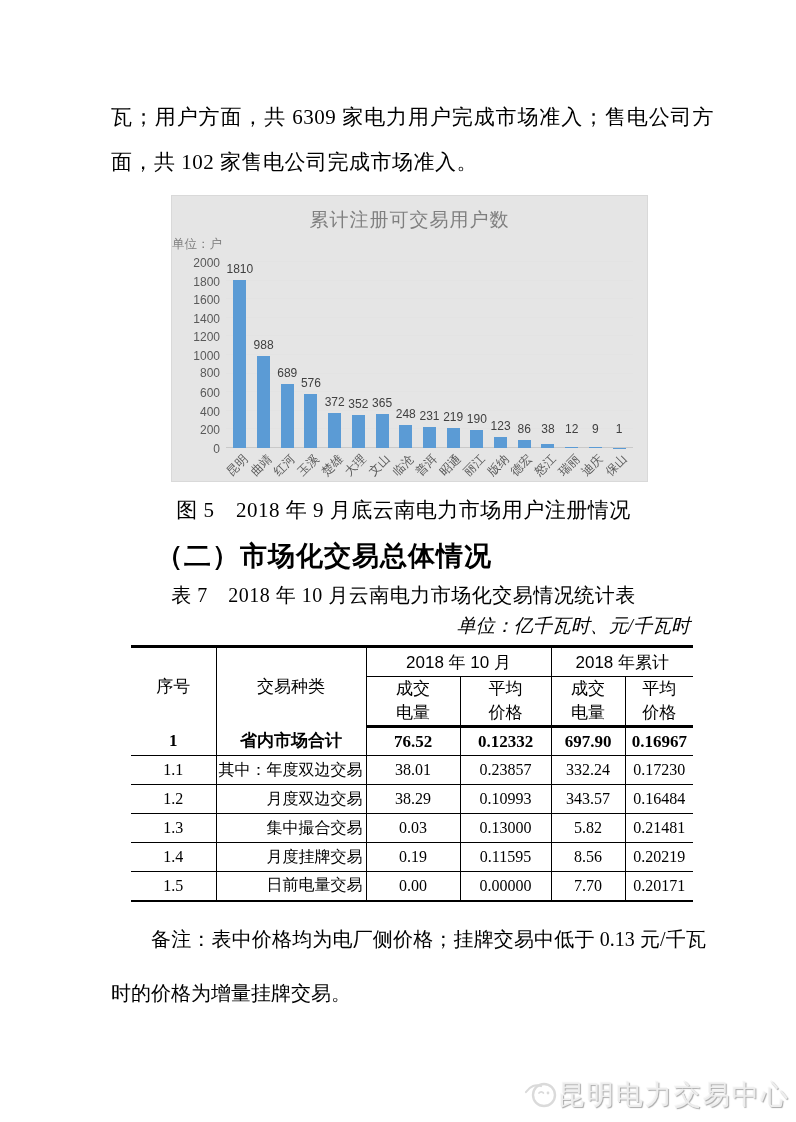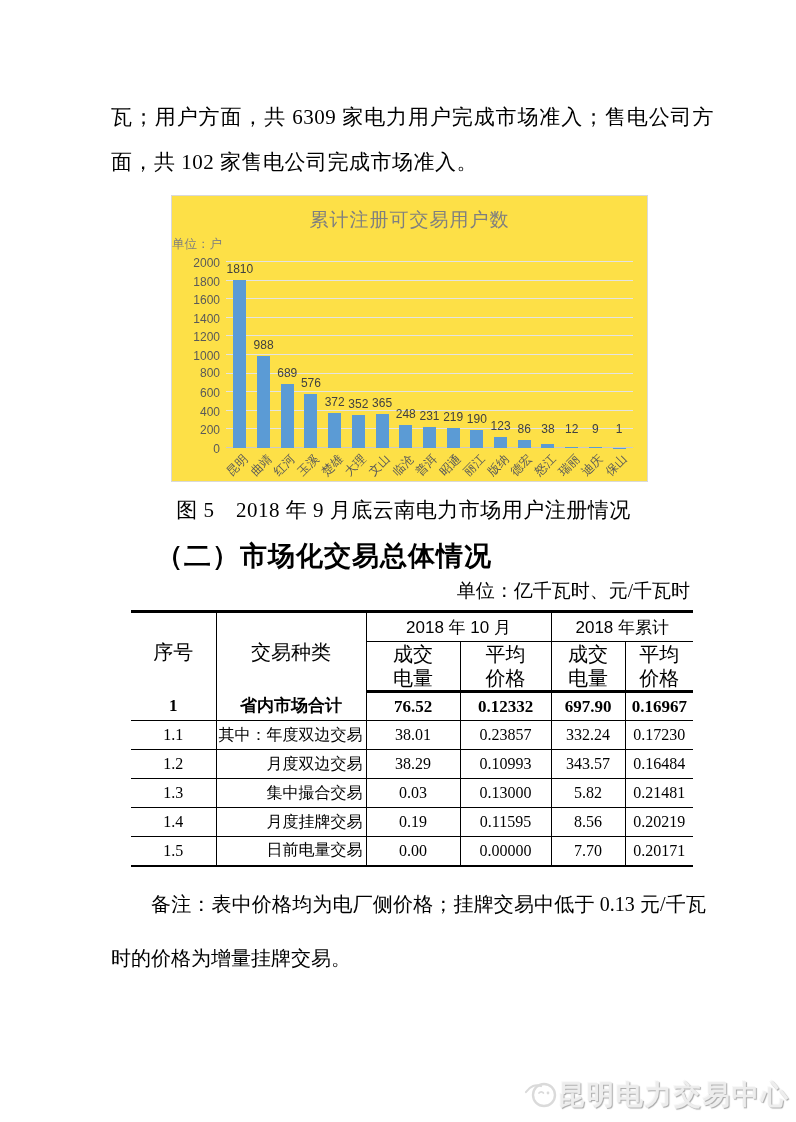--- a/index.html
+++ b/index.html
@@ -20,58 +20,58 @@
   .para { margin:0 82px 0 100px; font-size:21px; line-height:45px; text-align:justify; letter-spacing:0.5px; }
   .para-top { padding-top:88px; }
   .para-indent { text-indent:2em; }
 
   
   .chart {
     position:relative;
     width:477px; height:287px;
     margin:10px 0 0 160px;
     border:1px solid #d9d9d9;
-    background:#fde047;
+    background:#e5e5e5;
   }
   .chart-title { text-align:center; color:#7f7f7f; font-size:19px; font-family:"Liberation Sans", sans-serif; margin-top:11px; letter-spacing:1px; }
   .chart-sub { text-align:left; color:#7f7f7f; font-size:12.5px; font-family:"Liberation Sans", sans-serif; margin-top:3px; }
   .chart-plot { position:absolute; left:54px; right:14px; top:66px; height:186px; }
   .gridline { position:absolute; left:0; right:0; height:1px; background:#e3e3e3; }
   .axisline { background:#c9c9c9; }
   .ytick { position:absolute; left:-48px; width:42px; text-align:right; font-size:12px; color:#595959; font-family:"Liberation Sans", sans-serif; }
   .bars { position:absolute; left:2px; right:2px; top:0; bottom:0; display:flex; align-items:flex-end; }
   .bar-item { position:relative; flex:1; height:100%; display:flex; align-items:flex-end; justify-content:center; }
   .bar { width:13px; }
   .bar-val { position:absolute; left:50%; transform:translateX(-50%); font-size:12px; color:#404040; font-family:"Liberation Sans", sans-serif; white-space:nowrap; }
   .bar-cat { position:absolute; top:calc(100% + 3px); right:50%; transform:rotate(-45deg); transform-origin:top right; font-size:12px; color:#595959; font-family:"Liberation Sans", sans-serif; white-space:nowrap; }
 
   .fig-caption { text-align:center; font-size:21px; margin-top:14px; letter-spacing:0.5px; }
   .section-heading { margin:14px 82px 0 145px; font-size:27px; font-weight:bold; font-family:"Liberation Sans", sans-serif; letter-spacing:1px; }
   .para-body { margin-top:12px; }
 
   .tbl-caption { text-align:center; font-size:20px; margin-top:8px; letter-spacing:0.5px; }
-  .tbl-unit { margin:4px 106px 6px 0; text-align:right; font-size:19px; }
+  .tbl-unit { margin:4px 106px 6px 0; text-align:right; font-size:19px;font-style:italic; }
 
   table.stats { border-collapse:collapse; margin-left:120px; width:562px; table-layout:fixed; border-top:3.5px solid #000; border-bottom:2.5px solid #000; }
   table.stats th, table.stats td { border-left:1px solid #000; border-right:1px solid #000; font-weight:normal; }
   table.stats tr > *:first-child { border-left:none; }
   table.stats tr > *:last-child { border-right:none; }
   thead .grp { height:30px; font-size:17px; font-weight:bold; text-align:center; border-bottom:1px solid #000; font-family:"Liberation Serif", serif; }
-  thead .hd { height:50px; font-size:20px; font-weight:bold; text-align:center; vertical-align:middle; white-space:pre-line; line-height:24px; font-family:"Liberation Sans", sans-serif; }
+  thead .hd { height:50px; font-size:17px; font-weight:bold; text-align:center; vertical-align:middle; white-space:pre-line; line-height:24px; font-family:"Liberation Sans", sans-serif; }
   thead .span2 { font-family:"Liberation Sans", sans-serif; }
   thead tr:last-child > * { border-bottom:3px solid #000; }
   tbody td { height:29px; font-size:16px; text-align:center; border-bottom:1px solid #000; }
   tbody tr:last-child td { border-bottom:none; }
   tbody td.t-right { text-align:right; padding-right:3px; }
   tbody tr.total td { font-weight:bold; font-size:17px; }
 
   .note { margin:10px 90px 0 100px; font-size:20px; line-height:54px; text-indent:2em; text-align:justify; }
 
   .watermark { position:absolute; right:6px; bottom:16px; display:flex; align-items:center; 
-    color:#ededed; font-size:27px; font-weight:bold; font-family:"Liberation Sans", sans-serif;
+    color:#ededed; font-size:27px; font-weight:normal; font-family:"Liberation Sans", sans-serif;
     text-shadow:1px 1px 1px #a8a8a8, -1px -1px 0 #f8f8f8; letter-spacing:2px; user-select:none; }
   .wm-logo { width:34px; height:30px; opacity:0.55; }
 </style>
 </head>
 <body>
 
 <div class="page">
 
   <p class="para para-top">瓦；用户方面，共 6309 家电力用户完成市场准入；售电公司方面，共 102 家售电公司完成市场准入。</p>
 
@@ -189,20 +189,21 @@
           </div>
         </div>
       </div>
   </div>
 
   <p class="fig-caption">图 5　2018 年 9 月底云南电力市场用户注册情况</p>
 
   <h3 class="section-heading">（二）市场化交易总体情况</h3>
 
 
+  <p class="tbl-caption">表 7　2018 年 10 月云南电力市场化交易情况统计表</p>
   <p class="tbl-unit">单位：亿千瓦时、元/千瓦时</p>
 
   <table class="stats">
     <colgroup>
       <col style="width:85px">
         <col style="width:150px">
       <col style="width:94px">
         <col style="width:91px">
       <col style="width:74px">
         <col style="width:68px">

